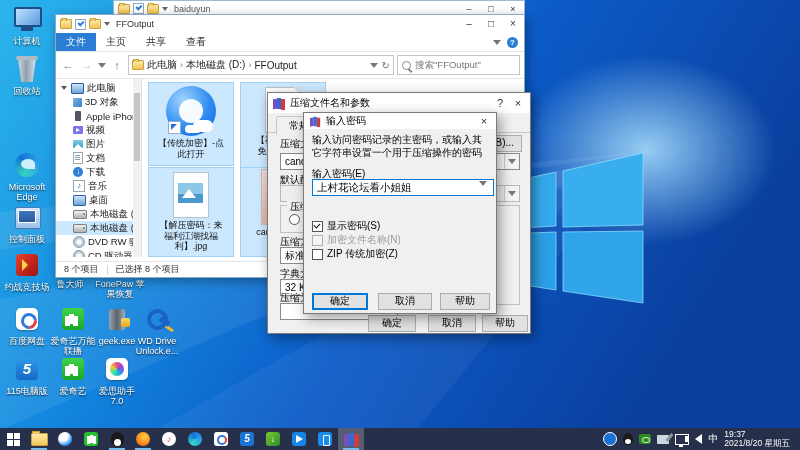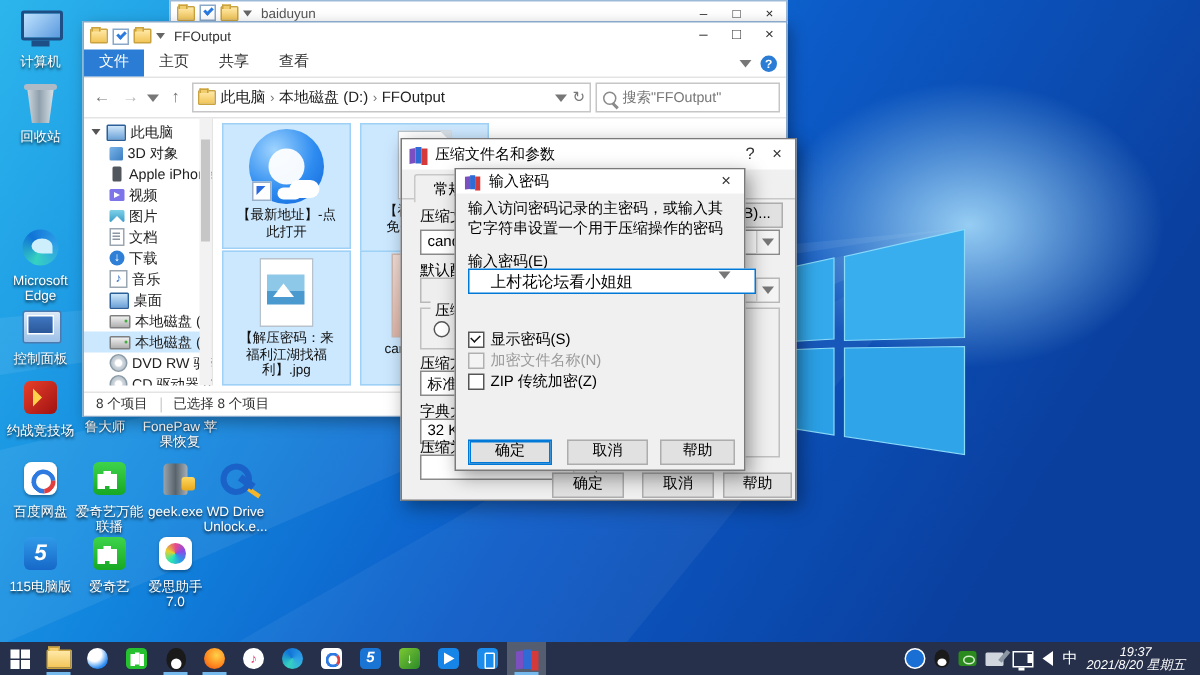--- a/index.html
+++ b/index.html
@@ -170,21 +170,21 @@
   .groupbox{position:absolute;border:1px solid #c0c0c0;}
   .groupbox .legend{position:absolute;left:6px;top:-6px;background:#f0f0f0;padding:0 3px;font-size:10px;white-space:nowrap;}
   .radio{position:absolute;display:flex;align-items:center;gap:4px;font-size:10px;}
   .radio .rb{width:9px;height:9px;border:1px solid #555;border-radius:50%;background:#fff;}
   .cbrow{position:absolute;display:flex;align-items:center;gap:4px;font-size:10px;white-space:nowrap;}
   .cb{width:9px;height:9px;border:1px solid #555;background:#fff;position:relative;flex:none;}
   .cb.checked::after{content:"";position:absolute;left:1px;top:1px;width:5px;height:3px;border-left:1.6px solid #111;border-bottom:1.6px solid #111;transform:rotate(-45deg);}
   .cbrow.disabled{color:#9a9a9a;}
   .cbrow.disabled .cb{border-color:#b0b0b0;background:#f4f4f4;}
   .pw-input{position:absolute;left:8px;top:66px;width:160px;height:15px;border:1px solid #0078d7;background:#fff;
-    font-family:"Liberation Sans","DejaVu Sans",sans-serif;font-size:10.5px;padding:0 16px 0 14px;}
+    font-family:"Liberation Sans","DejaVu Sans",sans-serif;font-size:10.5px;padding:0 16px 0 4px;}
   .pw-arr{position:absolute;right:9px;top:68px;}
   .instr{position:absolute;left:8px;top:21px;width:178px;font-size:10px;line-height:12.5px;color:#000;}
 
   
   .taskbar{position:absolute;left:0;top:428px;width:800px;height:22px;background:#26304a;z-index:10;
     display:flex;align-items:center;color:#fff;}
   .tb-item{width:26px;height:22px;display:flex;align-items:center;justify-content:center;position:relative;flex:none;}
   .tb-item.run::after{content:"";position:absolute;left:5px;bottom:0;width:16px;height:2px;background:#76b9ed;}
   .tb-item.active{background:rgba(255,255,255,.22);}
   .tb-win{width:13px;height:13px;display:grid;grid-template-columns:6px 6px;grid-template-rows:6px 6px;gap:1px;}
@@ -216,21 +216,21 @@
   .tr-qq::after{content:"";position:absolute;left:2px;bottom:1px;width:6px;height:5px;background:#fff;border-radius:50%;}
   .tr-nv{width:12px;height:10px;border-radius:2px;background:#2a8a1e;position:relative;}
   .tr-nv::after{content:"";position:absolute;left:3px;top:3px;width:6px;height:4px;border:1px solid #d8f0d0;border-radius:50%;}
   .tr-pen{width:12px;height:9px;background:#cfd6de;border-radius:1px;position:relative;}
   .tr-pen::after{content:"";position:absolute;right:-2px;top:-2px;width:3px;height:9px;background:#8a96a2;transform:rotate(40deg);}
   .tr-net{width:12px;height:9px;border:1px solid #fff;position:relative;}
   .tr-net::after{content:"";position:absolute;left:3px;bottom:-3px;width:4px;height:2px;background:#fff;}
   .tr-vol{width:0;height:0;border-top:5px solid transparent;border-bottom:5px solid transparent;border-right:7px solid #fff;position:relative;}
   .tr-vol::after{content:"";position:absolute;left:-10px;top:-3px;width:3px;height:6px;background:#fff;}
   .tr-ime{font-size:10px;color:#fff;}
-  .clock{font-size:8.5px;line-height:9.5px;text-align:center;padding-right:4px;white-space:nowrap;font-style:italic;}
+  .clock{font-size:8.5px;line-height:9.5px;text-align:left;padding-right:4px;white-space:nowrap;}
 </style>
 </head>
 <body>
 
 <div class="desktop">
 
   <svg class="wallpaper" width="800" height="450">
     <defs>
       <linearGradient id="bg" x1="0" y1="0" x2="1" y2="0.35">
         <stop offset="0" stop-color="#2cb5ec"></stop>
@@ -440,21 +440,21 @@
         <div class="vscroll">
             <div class="thumb"></div>
           </div>
       </div>
 
       <div class="filepane">
         <div class="cell" style="left:6px;top:3px;width:84px;height:82px">
           <div class="qq-circle">
               <span class="sc-arrow"></span>
             </div>
-          <div class="fl">【最新地址】-点</div>
+          <div class="fl">【传统加密】-点</div>
           <div class="fl">此打开</div>
         </div>
         <div class="cell" style="left:98px;top:3px;width:84px;height:92px">
           <div class="page-icon txt">
               <span class="fold"></span>
             </div>
           <div class="fl">【福利江湖】</div>
           <div class="fl">免费-无套路-</div>
           <div class="fl">新快.txt</div>
         </div>

